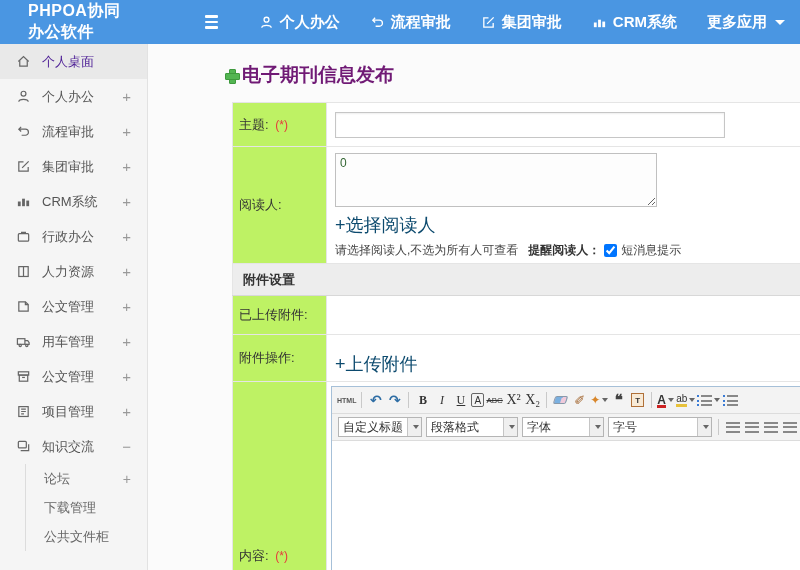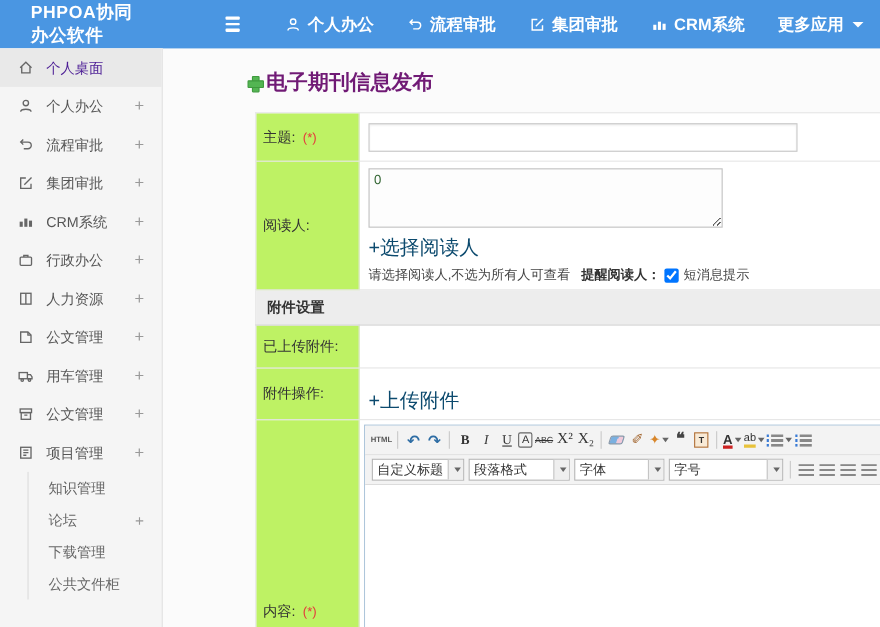--- a/index.html
+++ b/index.html
@@ -265,24 +265,31 @@
   <div class="side-item">
     <span class="s-ico">
       <svg width="15" height="15" viewBox="0 0 16 16" fill="none" stroke="currentColor" stroke-width="1.3">
           <rect x="3" y="2.8" width="10" height="10.5"></rect>
           <path d="M5.5 5.5 H10.5 M5.5 8 H10.5 M5.5 10.5 H8.5"></path>
         </svg>
     </span>
     <span>项目管理</span>
     <span class="expander">+</span>
   </div>
+  <div class="side-item">
+    <span class="s-ico">
+      <svg width="15" height="15" viewBox="0 0 16 16" fill="none" stroke="currentColor" stroke-width="1.3">
+          <rect x="2.5" y="2.5" width="8.5" height="7" rx="1"></rect>
+          <path d="M5 12.5 H13.5 V5.5"></path>
+        </svg>
+    </span>
+    <span>知识交流</span>
+    <span class="expander">−</span>
+  </div>
   <div class="submenu">
-    <div class="sub-item">
-      <span>知识管理</span>
-    </div>
     <div class="sub-item">
       <span>论坛</span>
       <span class="expander">+</span>
     </div>
     <div class="sub-item">
       <span>下载管理</span>
     </div>
     <div class="sub-item">
       <span>公共文件柜</span>
     </div>

